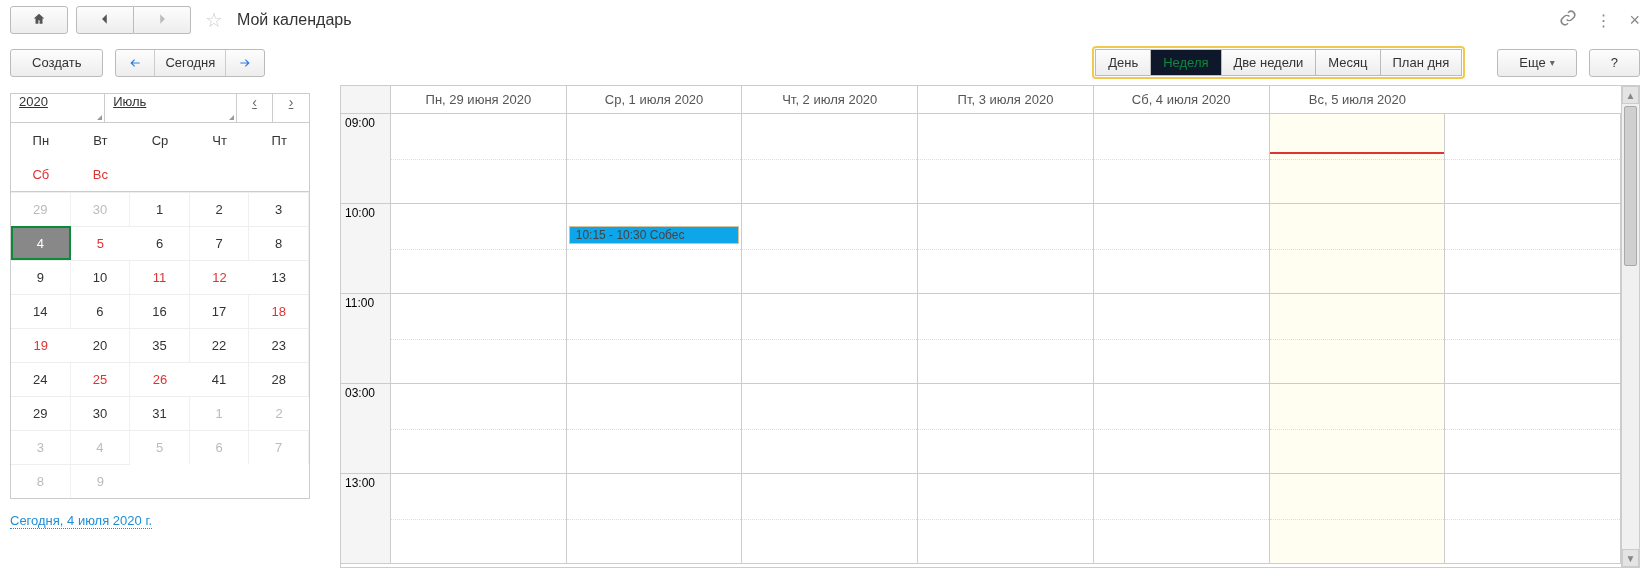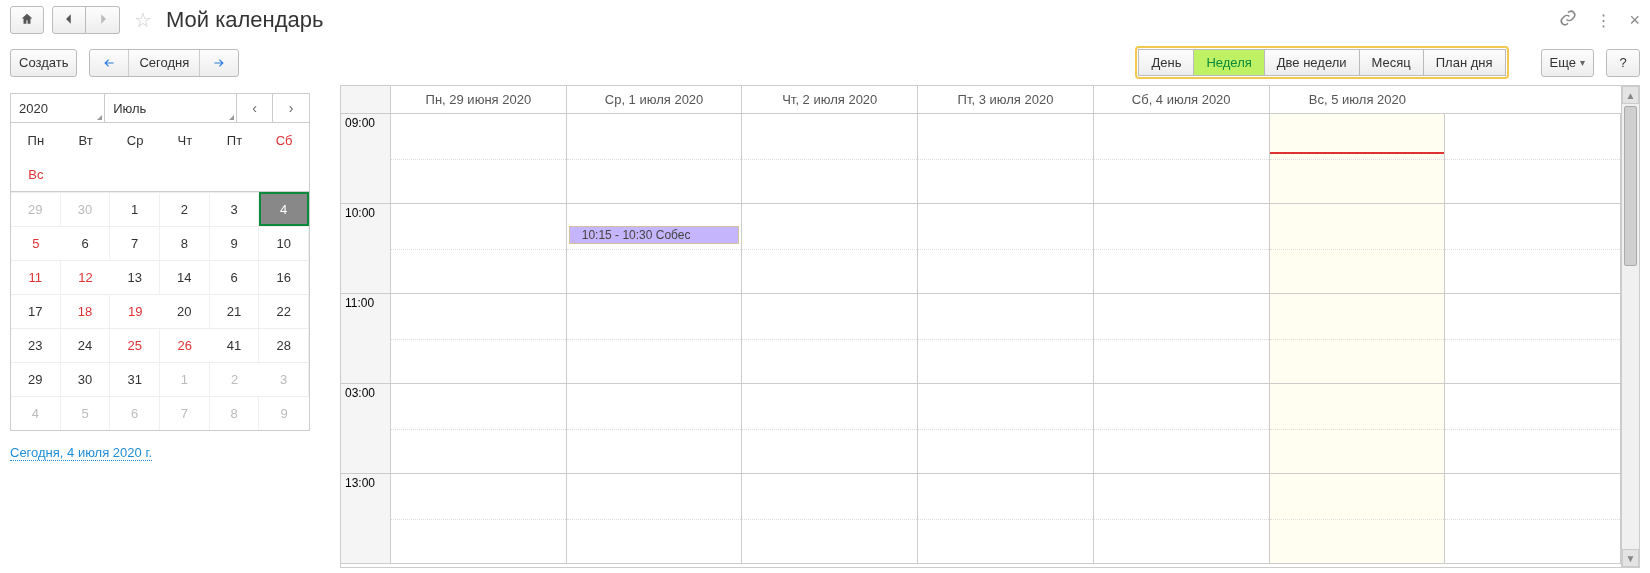--- a/index.html
+++ b/index.html
@@ -1,48 +1,48 @@
 <!DOCTYPE html>
 <html><head>
 <meta charset="utf-8">
 <style>
 * { box-sizing: border-box; margin: 0; padding: 0; }
 body { font-family: Arial, sans-serif; font-size: 13px; color: #333; background: #fff; overflow: hidden; width: 1650px; height: 573px; }
 
 .toolbar { display: flex; align-items: center; padding: 6px 10px; gap: 8px; }
-.btn-flat { background: linear-gradient(#fdfdfd,#ededed); border: 1px solid #bbb; border-radius: 3px; height: 28px; min-width: 34px; display: inline-flex; align-items: center; justify-content: center; cursor: pointer; padding: 0 8px; font-size: 13px; color:#333; }
+.btn-flat { background: linear-gradient(#fdfdfd,#ededed); border: 1px solid #bbb; border-radius: 3px; height: 28px; min-width: 34px; display: inline-flex; align-items: center; justify-content: center; cursor: pointer; padding: 0 21px; font-size: 13px; color:#333; }
 .btn-group-nav{display:flex;gap:0}
 .btn-group-nav .btn-flat:first-child{border-top-right-radius:0;border-bottom-right-radius:0}
 .btn-group-nav .btn-flat:last-child{border-top-left-radius:0;border-bottom-left-radius:0;border-left:none}
 .star-icon { font-size: 20px; color: #ccc; margin: 0 6px; }
-.page-title { font-size: 22px; font-weight: normal; color: #333; }
+.page-title { font-size: 16px; font-weight: normal; color: #333; }
 .spacer { flex: 1; }
 .icon-gray{color:#888;font-size:16px}
 .icon-close{color:#888;font-size:18px}
 
 .controls-bar { display: flex; align-items: center; padding: 6px 10px; gap: 12px; }
 .nav-today-group { display:flex; align-items:center; border:1px solid #bbb; border-radius:3px; background:linear-gradient(#fdfdfd,#ededed); height:28px; overflow:hidden; }
 .nav-today-group > * { height:100%; display:flex; align-items:center; justify-content:center; padding:0 10px; border-right:1px solid #ccc; cursor:pointer; }
 .nav-today-group > *:last-child{border-right:none}
 .arrow-btn svg{display:block}
 .view-switch-wrap { border:2px solid #f2c94e; border-radius:4px; padding:1px; display:flex; }
 .view-switch { display:flex; }
 .view-tab { background:linear-gradient(#fdfdfd,#ededed); border:1px solid #bbb; padding:5px 12px; cursor:pointer; font-size:13px; color:#333; }
 .view-tab + .view-tab{border-left:none}
-.view-tab.active{color:#0a8a3a;background:#bef264}
+.view-tab.active{color:#0a8a3a;background:#0f172a}
 .more-btn{display:flex;align-items:center;gap:4px}
 
 .main { display:flex; padding:0 10px; gap:30px; height:calc(100% - 90px); }
 .sidebar { width:300px; flex:none; padding-top:8px; }
 .mini-header { display:grid; grid-template-columns:1fr 1.4fr 36px 36px; border:1px solid #ccc; height:30px; }
-.mini-header > div { display:flex; align-items:center; padding:0 8px; border-right:1px solid #ccc; position:relative; }
+.mini-header > div { display:flex; align-items:flex-start; padding:0 8px; border-right:1px solid #ccc; position:relative;text-decoration:underline; }
 .mini-header > div:last-child{border-right:none; justify-content:center}
 .mini-header .nav-cell{justify-content:center;cursor:pointer;color:#666;font-size:14px}
 .dropdown-mark{position:absolute;right:2px;bottom:2px;width:0;height:0;border-left:5px solid transparent;border-bottom:5px solid #999}
-.mini-grid{display:grid;grid-template-columns:repeat(6,1fr);border-left:1px solid #ccc;border-right:1px solid #ccc;border-bottom:1px solid #ccc}
+.mini-grid{display:grid;grid-template-columns:repeat(5,1fr);border-left:1px solid #ccc;border-right:1px solid #ccc;border-bottom:1px solid #ccc}
 .mini-dow,.mini-day{height:34px;display:flex;align-items:center;justify-content:center;border-top:1px solid #eee;cursor:pointer;font-size:13px}
 .mini-dow{border-top:none;background:#fff;color:#333}
 .mini-dow.wk{color:#d33}
 .mini-day{border-right:1px solid #f0f0f0}
 .mini-day:nth-child(7n){border-right:none}
 .mini-day.out{color:#bbb}
 .mini-day.wk{color:#d33}
 .mini-day.today{background:#888;color:#fff;outline:2px solid #0a8a3a;outline-offset:-2px}
 .today-link{color:#1f8dd6;text-decoration:none;border-bottom:1px dotted #1f8dd6;display:inline-block;margin-top:14px;cursor:pointer;font-size:13px}
 
@@ -53,21 +53,21 @@
 .cal-header div:last-child{border-right:none}
 .cal-header .time-col{background:#f5f5f5}
 .cal-scroll{flex:1;overflow-y:auto;position:relative}
 .cal-grid{display:grid;grid-template-columns:50px repeat(7,1fr);position:relative}
 .time-slot{height:90px;border-bottom:1px solid #ccc;border-right:1px solid #ccc;position:relative}
 .time-slot.label{background:#f5f5f5;font-size:12px;color:#000000;padding:2px 4px}
 .time-slot.half::after{content:"";position:absolute;left:0;right:0;top:50%;border-top:1px dotted #ddd}
 .day-col{position:relative}
 .day-col.today-bg{background:#fffef0}
 .now-line{position:absolute;left:0;right:0;border-top:2px solid #d33;top:38px}
-.event{position:absolute;left:2px;right:2px;background:#c4b5fd;border:1px solid #d6c29a;font-size:12px;padding:1px 12px;color:#444;overflow:hidden;white-space:nowrap}
+.event{position:absolute;left:2px;right:2px;background:#0ea5e9;border:1px solid #d6c29a;font-size:12px;padding:1px 6px;color:#444;overflow:hidden;white-space:nowrap}
 .scrollbar{width:18px;flex:none;background:#f0f0f0;border-left:1px solid #ccc;position:relative}
 .scroll-btn{position:absolute;left:0;right:0;height:18px;background:#e4e4e4;display:flex;align-items:center;justify-content:center;color:#888;font-size:10px;cursor:pointer;border:1px solid #ccc}
 .scroll-btn.up{top:0}
 .scroll-btn.down{bottom:0}
 .scroll-thumb{position:absolute;left:2px;right:2px;top:20px;height:160px;background:#cfcfcf;border:1px solid #aaa;border-radius:2px;cursor:pointer}
 
 .svg-arrow{width:14px;height:14px}
 </style>
 </head>
 <body>
@@ -179,21 +179,21 @@
         <div class="mini-day wk">11</div>
         <div class="mini-day wk">12</div>
         <div class="mini-day">13</div>
         <div class="mini-day">14</div>
         <div class="mini-day">6</div>
         <div class="mini-day">16</div>
         <div class="mini-day">17</div>
         <div class="mini-day wk">18</div>
         <div class="mini-day wk">19</div>
         <div class="mini-day">20</div>
-        <div class="mini-day">21</div>
+        <div class="mini-day">35</div>
         <div class="mini-day">22</div>
         <div class="mini-day">23</div>
         <div class="mini-day">24</div>
         <div class="mini-day wk">25</div>
         <div class="mini-day wk">26</div>
         <div class="mini-day">41</div>
         <div class="mini-day">28</div>
         <div class="mini-day">29</div>
         <div class="mini-day">30</div>
         <div class="mini-day">31</div>

